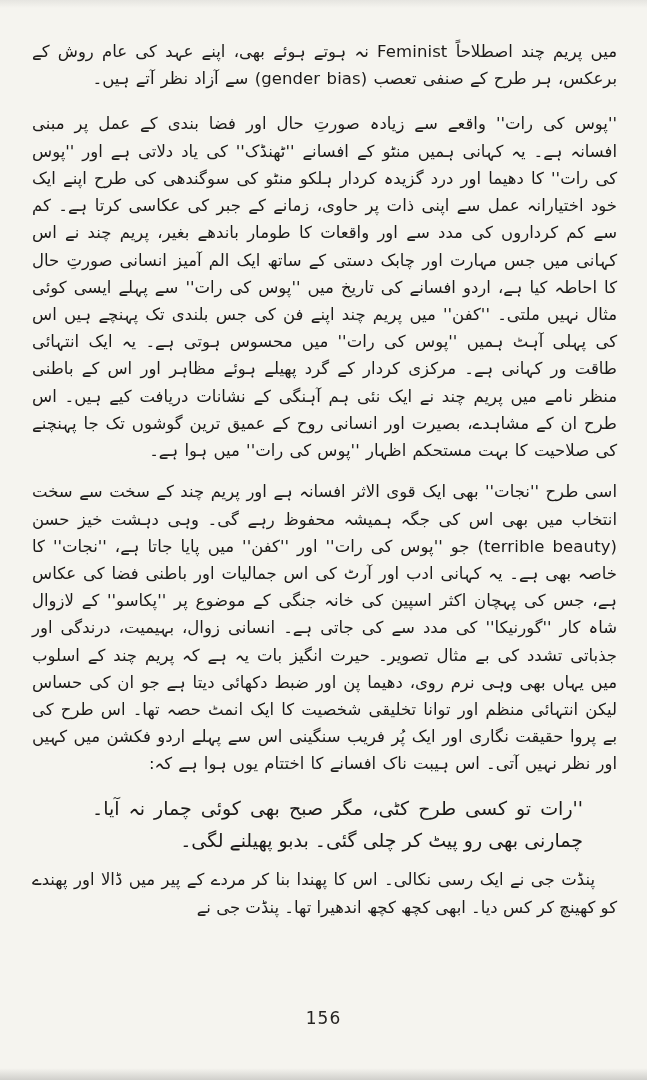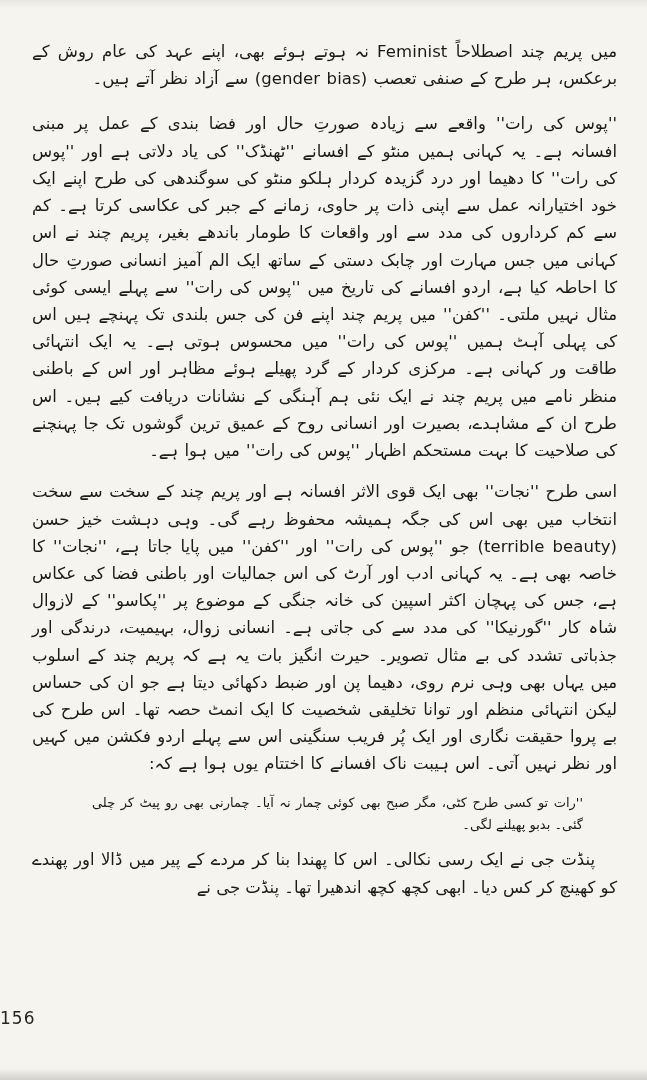--- a/index.html
+++ b/index.html
@@ -46,38 +46,39 @@
     text-align: justify;
     text-align-last: right;
     word-spacing: 1px;
     letter-spacing: 0.1px;
   }
   .para.first {
     margin-bottom: 18px;
   }
   .quote {
     margin: 6px 34px 10px 60px;
-    font-size: 13px;
+    font-size: 19px;
     line-height: 1.7;
     text-align: justify;
     text-align-last: right;
   }
   .closing {
     margin: 10px 0 12px 0;
     font-size: 16.5px;
     line-height: 1.7;
     text-align: justify;
     text-align-last: right;
     text-indent: 22px;
   }
   .page-number {
     position: absolute;
     bottom: 52px;
     left: 0;
     right: 0;
+    text-align: center;
     font-size: 17px;
     color: #262422;
     direction: ltr;
     letter-spacing: 1px;
   }
 </style>
 </head>
 <body>
 
 <div class="scan-edge-top"></div>

